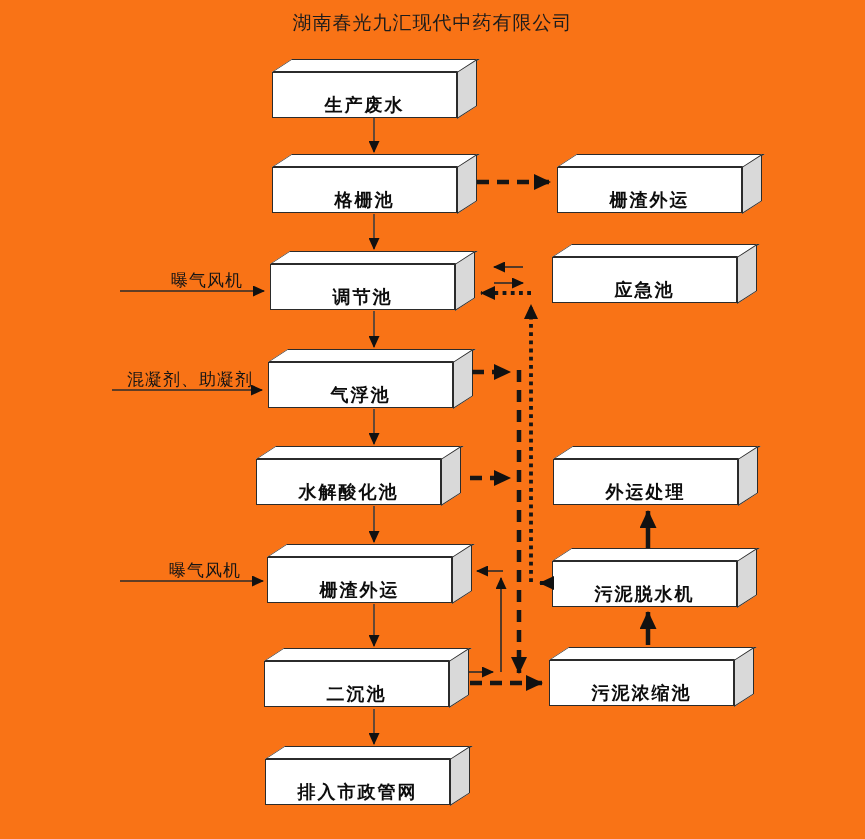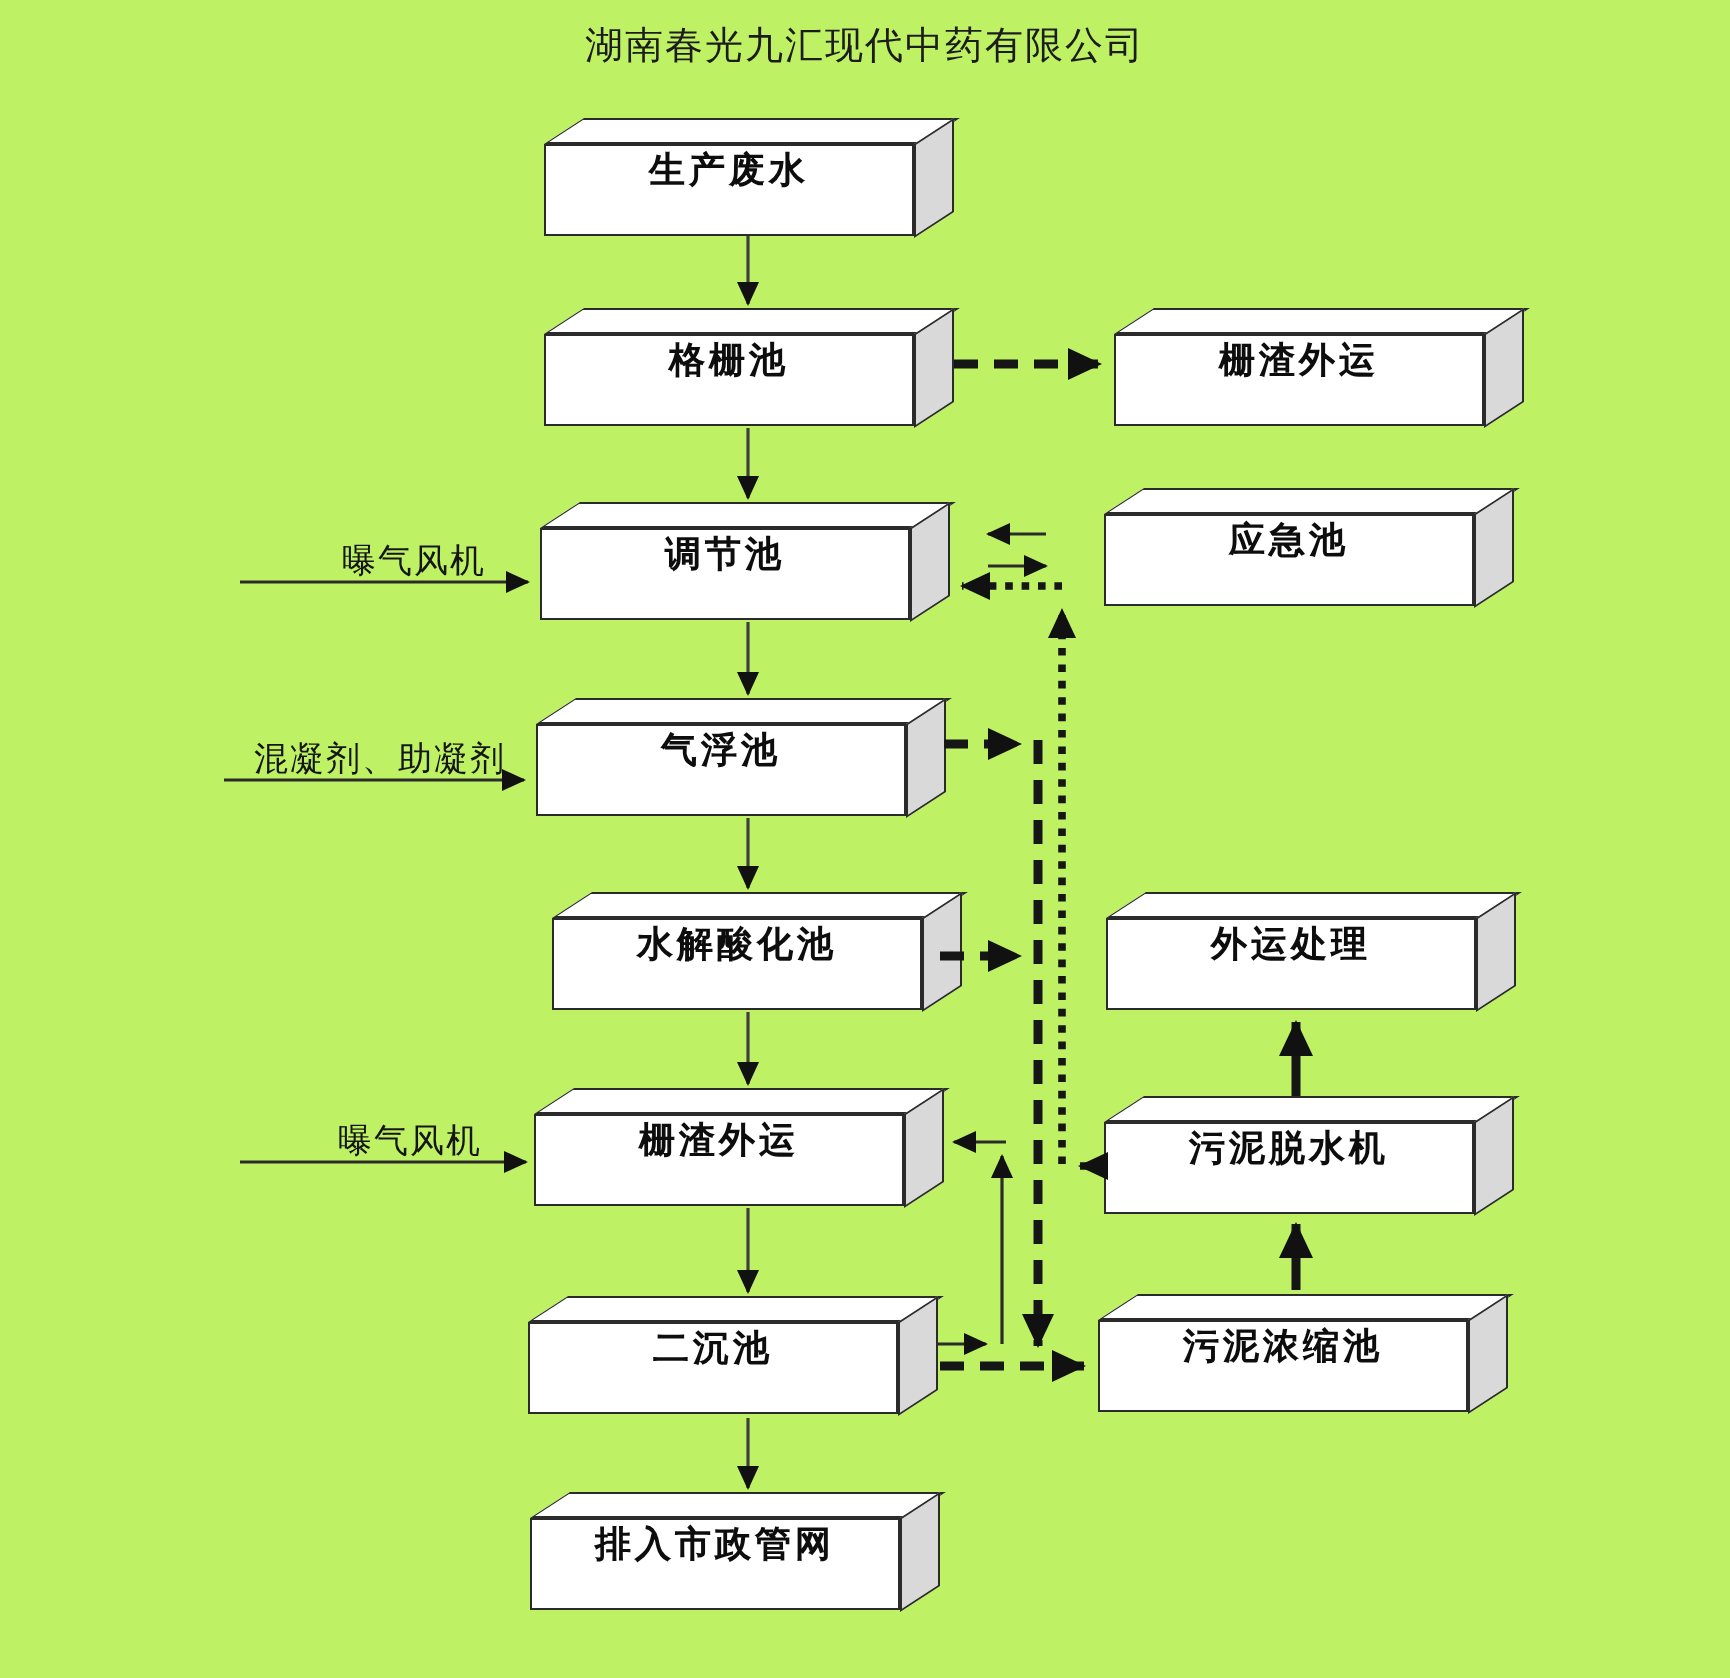--- a/index.html
+++ b/index.html
@@ -1,31 +1,31 @@
 <!DOCTYPE html>
 <html><head>
 <meta charset="utf-8">
 <style>
   html,body{margin:0;padding:0;background:#fff;}
   .page{
-    position:relative;width:865px;height:839px;background:#bef264;overflow:hidden;
+    position:relative;width:865px;height:839px;background:#f97316;overflow:hidden;
     font-family:"Liberation Sans","DejaVu Sans",sans-serif;color:#111;
   }
   .title{
     position:absolute;left:0;top:10px;width:865px;text-align:center;
     font-size:19px;font-weight:400;letter-spacing:1px;color:#1c1c1c;
   }
   .caption{
     position:absolute;left:0;top:806px;width:865px;text-align:center;
     font-size:18px;font-weight:700;letter-spacing:1px;color:#111;
   }
   .box{
     position:absolute;width:185px;height:46px;box-sizing:border-box;
     background:#fff;border:1.5px solid #2b2b2b;
-    display:flex;align-items:flex-start;justify-content:center;z-index:1;
+    display:flex;align-items:flex-end;justify-content:center;z-index:1;
   }
   .box .lbl{
     font-size:18px;font-weight:700;letter-spacing:2px;color:#0d0d0d;white-space:nowrap;
   }
   .box .face-top{
     content:"";position:absolute;left:-1.5px;top:-14.5px;width:188px;height:13px;
     box-sizing:border-box;background:#fff;border:1.5px solid #2b2b2b;
     transform:skewX(-57deg);transform-origin:0 100%;
   }
   .box .face-side{
@@ -122,21 +122,21 @@
   <div class="box" style="left:270px;top:264px">
     <i class="face-top"></i>
     <i class="face-side"></i>
     <span class="lbl">调节池</span>
   </div>
   <div class="box" style="left:268px;top:362px">
     <i class="face-top"></i>
     <i class="face-side"></i>
     <span class="lbl">气浮池</span>
   </div>
-  <div class="box" style="left:276px;top:459px">
+  <div class="box" style="left:256px;top:459px">
     <i class="face-top"></i>
     <i class="face-side"></i>
     <span class="lbl">水解酸化池</span>
   </div>
   <div class="box" style="left:267px;top:557px">
     <i class="face-top"></i>
     <i class="face-side"></i>
     <span class="lbl">栅渣外运</span>
   </div>
   <div class="box" style="left:264px;top:661px">

